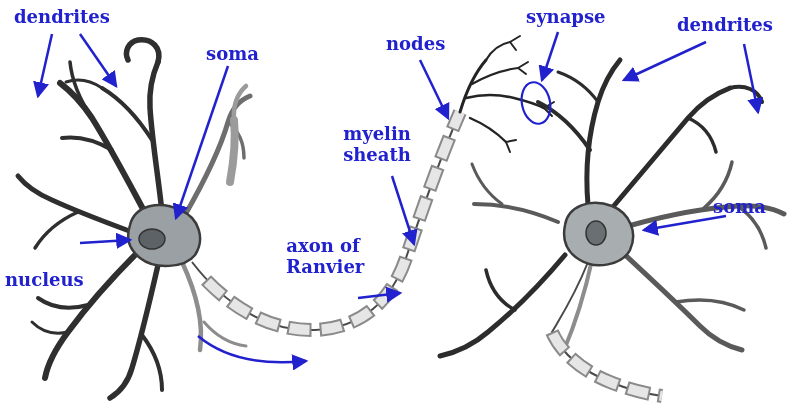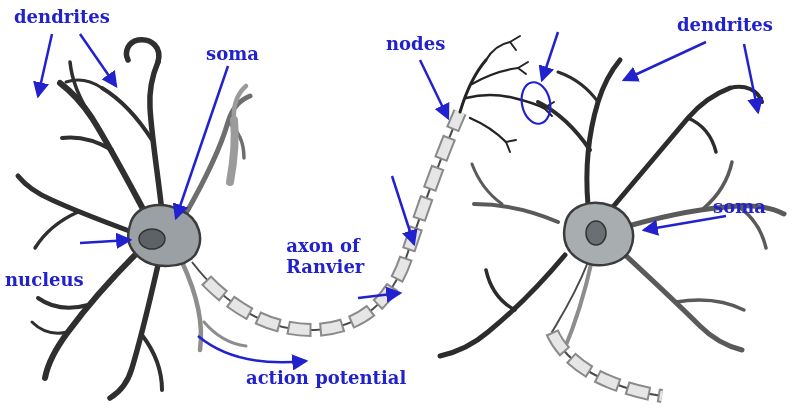--- a/index.html
+++ b/index.html
@@ -139,18 +139,19 @@
       <line x1="744" y1="44" x2="758" y2="112" marker-end="url(#arrow)"></line>
       <line x1="726" y1="216" x2="644" y2="230" marker-end="url(#arrow)"></line>
       <path d="M198,336 C222,356 258,366 306,361" marker-end="url(#arrow)"></path>
     </g>
   </svg>
 
   <div class="lbl" style="left:14px;top:7px;">dendrites</div>
   <div class="lbl" style="left:206px;top:44px;">soma</div>
   <div class="lbl" style="left:5px;top:230px;margin-top:40px;">nucleus</div>
   <div class="lbl" style="left:386px;top:34px;">nodes</div>
+  <div class="lbl" style="left:332px;top:124px;width:90px;">myelin sheath</div>
   <div class="lbl" style="left:286px;top:236px;width:74px;">axon of Ranvier</div>
-  <div class="lbl" style="left:246px;top:368px;">action potential</div>
+  <div class="lbl" style="left:526px;top:7px;">synapse</div>
   <div class="lbl" style="left:677px;top:15px;">dendrites</div>
   <div class="lbl" style="left:713px;top:197px;">soma</div>
 
 </div>
 
 </body></html>

